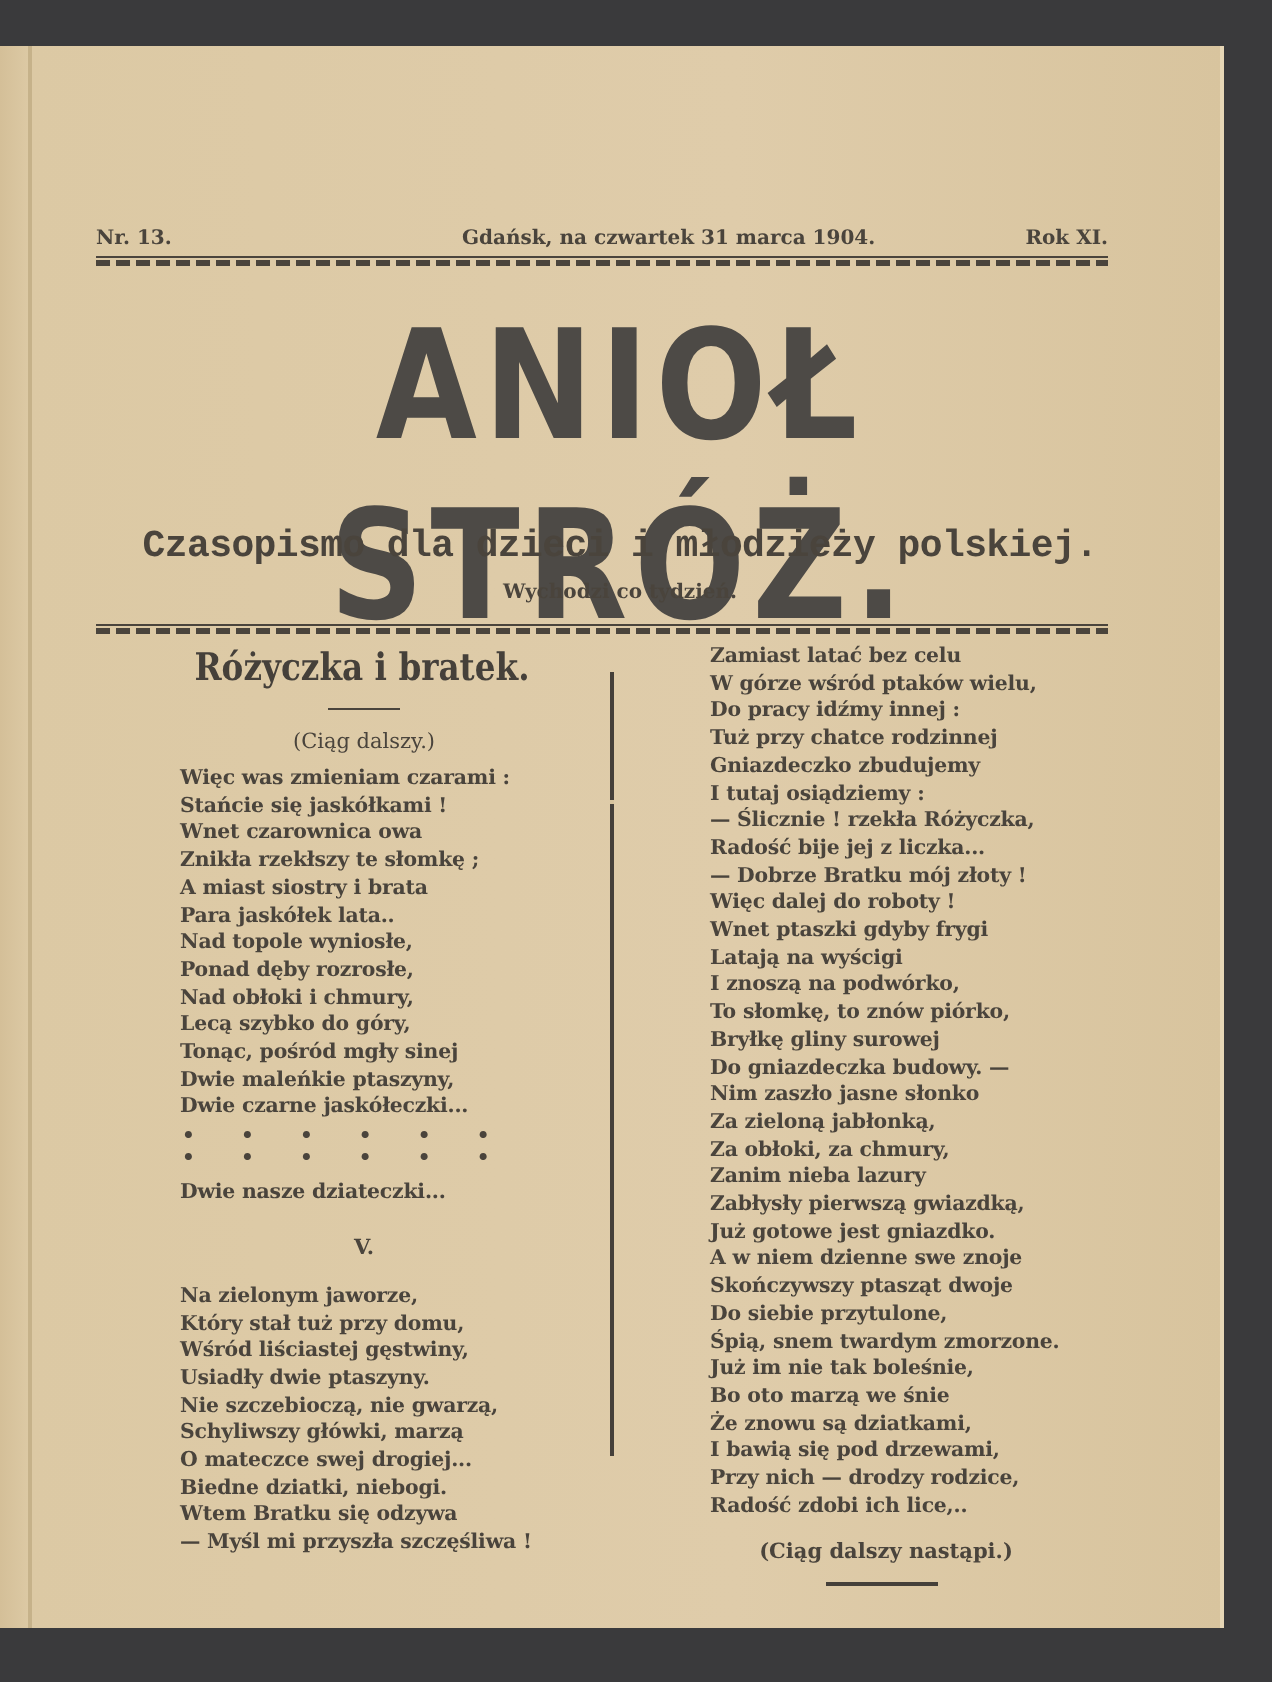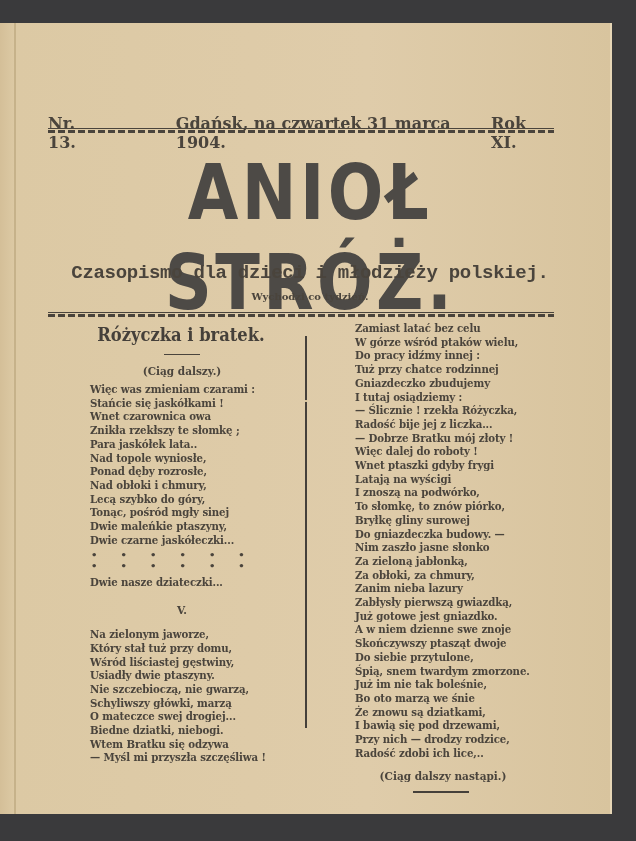--- a/index.html
+++ b/index.html
@@ -19,21 +19,21 @@
       position: absolute; left: 14px; top: 0; width: 2px; height: 100%;
       background: #c6b28a;
     }
     .page .edge-r {
       position: absolute; right: 0; top: 0; width: 2px; height: 100%;
       background: #e6d6b6;
     }
     .header-line {
       position: absolute; left: 48px; top: 114px; width: 506px;
       display: flex; justify-content: space-between; align-items: baseline;
-      font-family: "DejaVu Serif", serif; font-size: 16px; font-weight: bold;
+      font-family: "DejaVu Serif", serif; font-size: 10px; font-weight: bold;
       color: #4a443c;
     }
     .header-line .date { font-weight: normal; font-weight: 600; margin-left: 70px; }
     .rule-dashed {
       position: absolute; left: 48px; width: 506px; height: 3px;
       background-image: repeating-linear-gradient(90deg, #4a443c 0 7px, transparent 7px 10px);
     }
     .rule-solid {
       position: absolute; left: 48px; width: 506px; height: 1px; background: #4a443c;
     }
@@ -59,21 +59,21 @@
     }
     .story-title {
       text-align: center; font-family: "DejaVu Serif", serif; font-weight: bold;
       font-size: 19px; line-height: 24px; margin-left: -2px; color: #45403a;
       transform: scaleX(0.86); transform-origin: center;
     }
     .story-subtitle {
       text-align: center; font-size: 10px; letter-spacing: 3.3px; margin-top: 2px; margin-left: -8px;
     }
     .short-rule { width: 36px; height: 1px; background: #4a443c; margin: 8px auto 10px auto; }
-    .cont-note { text-align: center; font-size: 10.5px; font-weight: bold; margin-bottom: 6px; }
+    .cont-note { text-align: center; font-size: 10.5px; font-weight: normal; margin-bottom: 6px; }
     .verse { font-size: 10.2px; line-height: 13.7px; font-weight: bold; white-space: nowrap; padding-left: 8px; letter-spacing: -0.1px; }
     .dots { font-size: 10px; letter-spacing: 9.8px; padding-left: 9px; margin: 2px 0 5px 0; font-weight: bold; }
     .roman { text-align: center; font-size: 10.5px; font-weight: bold; margin: 14px 0 12px 0; }
     .col-divider {
       position: absolute; left: 305px; top: 336px; width: 2px; height: 392px;
       background: #45403a;
     }
     .col-divider .gap { position: absolute; left: 0; top: 64px; width: 2px; height: 2px; background: #d8c49e; }
     .col-right {
       position: absolute; left: 347px; top: 322px; width: 200px; color: #4a443c;
@@ -107,20 +107,21 @@
 
 <div class="col-left">
   <div class="story-title">Różyczka i bratek.</div>
   <div class="short-rule"></div>
   <div class="cont-note">(Ciąg dalszy.)</div>
   <div>
     <div class="verse">Więc was zmieniam czarami :</div>
     <div class="verse">Stańcie się jaskółkami !</div>
     <div class="verse">Wnet czarownica owa</div>
     <div class="verse">Znikła rzekłszy te słomkę ;</div>
+    <div class="verse">A miast siostry i brata</div>
     <div class="verse">Para jaskółek lata..</div>
     <div class="verse">Nad topole wyniosłe,</div>
     <div class="verse">Ponad dęby rozrosłe,</div>
     <div class="verse">Nad obłoki i chmury,</div>
     <div class="verse">Lecą szybko do góry,</div>
     <div class="verse">Tonąc, pośród mgły sinej</div>
     <div class="verse">Dwie maleńkie ptaszyny,</div>
     <div class="verse">Dwie czarne jaskółeczki...</div>
   </div>
   <div class="dots">• • • • • • • • • • • •</div>

